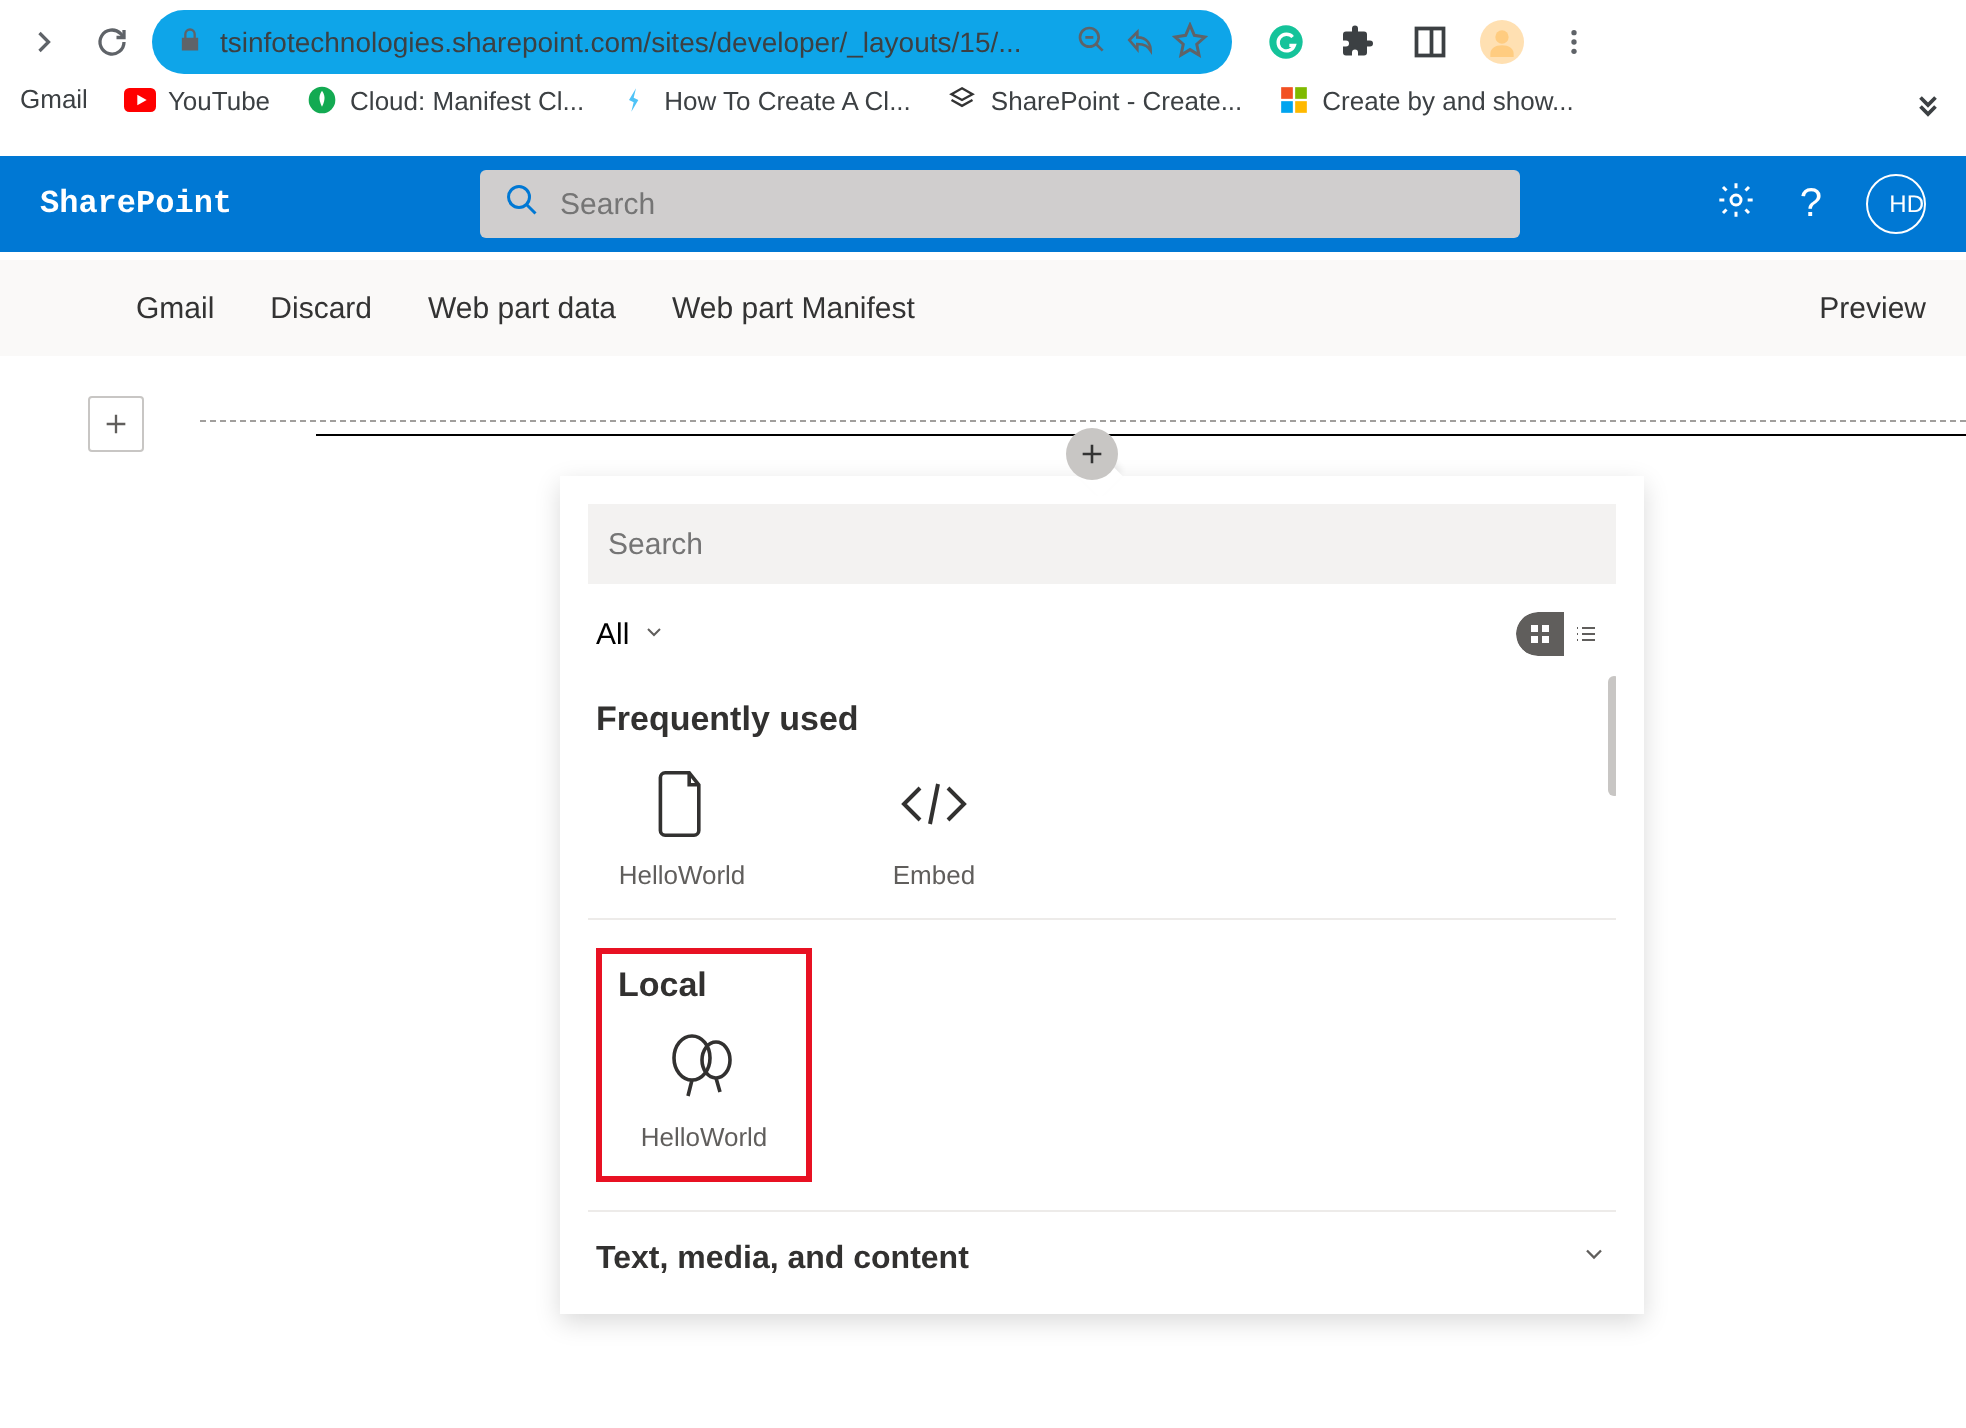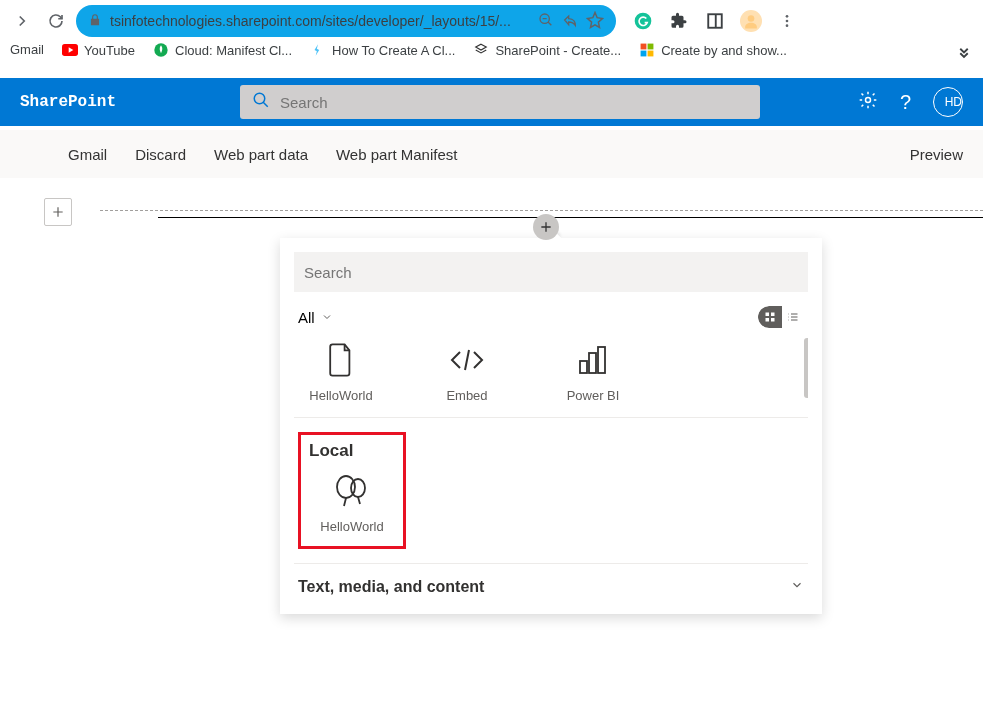--- a/index.html
+++ b/index.html
@@ -273,47 +273,38 @@
           <svg width="14" height="12" viewBox="0 0 24 24" fill="none" stroke="#605e5c" stroke-width="2">
               <path d="M8 6h13M8 12h13M8 18h13M3 6h1M3 12h1M3 18h1"></path>
             </svg>
         </div>
       </div>
     </div>
 
     <div class="picker-body">
       <div class="scroll-track"></div>
 
+      <div class="section-title">Frequently used</div>
       <div class="wp-grid">
         <div class="wp-item">
           <div class="wp-icon">
             <svg width="30" height="36" viewBox="0 0 24 30" fill="none" stroke="#323130" stroke-width="1.5">
                 <path d="M5 2h10l4 5v19a2 2 0 0 1-2 2H5a2 2 0 0 1-2-2V4a2 2 0 0 1 2-2z"></path>
                 <path d="M15 2v5h4"></path>
               </svg>
           </div>
           <div class="wp-label">HelloWorld</div>
         </div>
         <div class="wp-item">
           <div class="wp-icon">
             <svg width="40" height="30" viewBox="0 0 40 24" fill="none" stroke="#323130" stroke-width="2">
                 <path d="M13 4L5 12l8 8M27 4l8 8-8 8M22 2l-4 20"></path>
               </svg>
           </div>
           <div class="wp-label">Embed</div>
-        </div>
-        <div class="wp-item">
-          <div class="wp-icon">
-            <svg width="34" height="34" viewBox="0 0 34 34" fill="none" stroke="#323130" stroke-width="1.8">
-                <rect x="4" y="18" width="7" height="12"></rect>
-                <rect x="13" y="10" width="7" height="20"></rect>
-                <rect x="22" y="4" width="7" height="26"></rect>
-              </svg>
-          </div>
-          <div class="wp-label">Power BI</div>
         </div>
       </div>
 
       <div class="local-row">
         <div class="local-hl">
           <div class="section-title">Local</div>
           <div class="local-item">
             <div class="wp-icon">
               <svg width="40" height="36" viewBox="0 0 40 36" fill="none" stroke="#323130" stroke-width="1.8">
                   <ellipse cx="14" cy="14" rx="9" ry="11"></ellipse>

